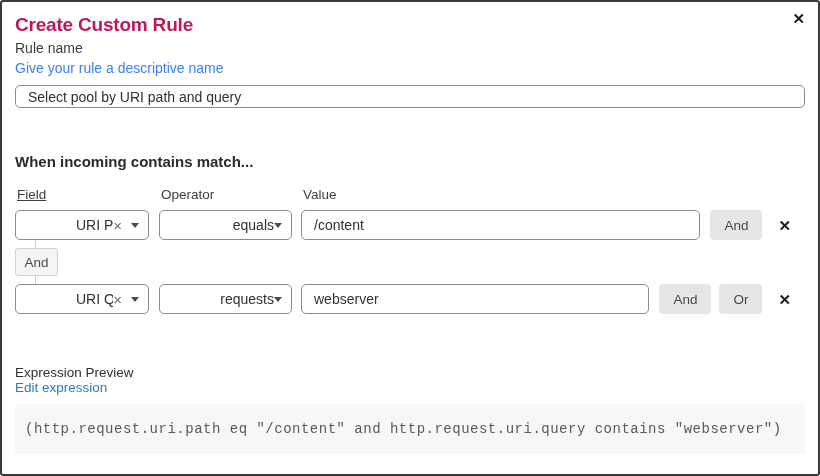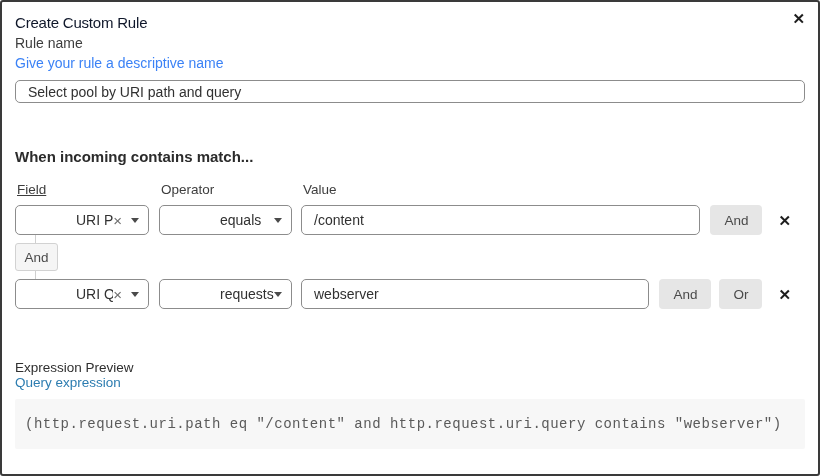--- a/index.html
+++ b/index.html
@@ -11,23 +11,23 @@
     width: 820px; height: 476px;
     background: #fff;
     border: 2px solid #3a3a3a;
     border-radius: 3px;
     padding: 0 13px;
     overflow: hidden;
   }
 
   .dialog-title {
     margin-top: 12px;
-    font-size: 15px;
-    font-weight: 400;
-    color: #0f172a;
+    font-size: 19px;
+    font-weight: 700;
+    color: #be185d;
     letter-spacing: -0.2px;
   }
   .close-btn {
     position: absolute;
     top: 7px; right: 11px;
     background: none; border: none;
     font-size: 15px; font-weight: 800;
     color: #1d1d1d;
     cursor: pointer;
     line-height: 1;
@@ -63,21 +63,21 @@
   .dropdown {
     display: flex; align-items: center;
     height: 30px;
     border: 1px solid #8c8c8c;
     border-radius: 5px;
     padding: 0 9px 0 12px;
     background: #fff;
     cursor: pointer;
   }
   .dd-field { width: 134px; }
-  .dd-operator { width: 133px; margin-left: 10px; }
+  .dd-operator { width: 133px; margin-left: 10px; text-align: right; }
   .dd-text { flex: 1; font-size: 14px; color: #313131; white-space: nowrap; overflow: hidden; margin-left: 48px; }
   .dd-clear { font-size: 15px; color: #6e6e6e; margin-right: 9px; line-height: 1; cursor: pointer; }
   .dd-caret {
     width: 0; height: 0;
     border-left: 4.5px solid transparent;
     border-right: 4.5px solid transparent;
     border-top: 5.5px solid #4a4a4a;
   }
 
   .value-input {
@@ -210,17 +210,17 @@
       <span class="dd-caret"></span>
     </div>
     <input class="value-input" type="text" value="webserver" style="">
     <button class="logic-btn">And</button>
     <button class="logic-btn">Or</button>
     <button class="row-delete">✕</button>
   </div>
 
   <div class="preview-header">
     <span class="preview-label">Expression Preview</span>
-    <a class="edit-link">Query expression</a>
+    <a class="edit-link">Edit expression</a>
   </div>
   <div class="code-block">(http.request.uri.path eq "/content" and http.request.uri.query contains "webserver")</div>
 
 </div>
 
 </body></html>

